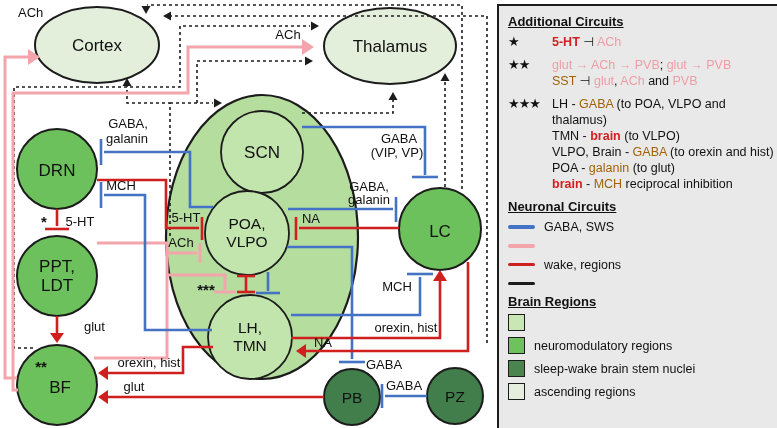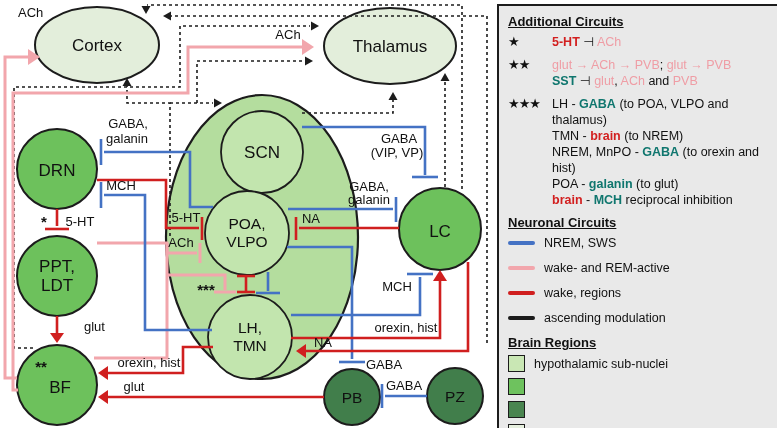--- a/index.html
+++ b/index.html
@@ -10,21 +10,21 @@
   
   .legend{position:absolute;left:497px;top:4px;width:274px;height:414px;
     background:#e9e9e9;border:2.5px solid #1c1c1c;padding:6px 8px 4px 9px;box-sizing:content-box;
     font-size:12.5px;line-height:16px;}
   .lg-title{font-weight:700;text-decoration:underline;font-size:13px;margin:2px 0 4px 0;}
   .lg-row{display:flex;align-items:flex-start;margin:1px 0 7px 0;}
   .lg-sym{min-width:44px;font-size:13px;letter-spacing:-1px;padding-top:0;}
   .lg-text{flex:1;}
   .c-k{color:#111;}
   .c-red{color:#d21f1f;font-weight:700;}
-  .c-blue{color:#0f766e;font-weight:700;margin-top:12px;}
+  .c-blue{color:#a16207;font-weight:400;margin-top:12px;}
   .c-pink{color:#ef9da5;}
   .nc-row{display:flex;align-items:center;margin:0 0 9px 0;}
   .nc-line{display:inline-block;width:27px;height:3.5px;margin-right:9px;border-radius:2px;}
   .br-row{display:flex;align-items:center;margin:0 0 6px 0;}
   .br-swatch{display:inline-block;width:17px;height:17px;border:1.5px solid #1c1c1c;margin-right:9px;box-sizing:border-box;}
 
   
   text{font-family:"Liberation Sans", sans-serif;fill:#111;}
   .node-lbl{font-size:17px;}
   .node-lbl-sm{font-size:15.5px;}
@@ -191,57 +191,56 @@
     <div class="lg-text">
       <div><span class="c-pink">glut</span><span class="c-pink"> → </span><span class="c-pink">ACh</span><span class="c-pink"> → </span><span class="c-pink">PVB</span><span class="c-k">; </span><span class="c-pink">glut</span><span class="c-pink"> → </span><span class="c-pink">PVB</span></div>
       <div><span class="c-blue">SST</span><span class="c-k"> ⊣ </span><span class="c-pink">glut</span><span class="c-k">, </span><span class="c-pink">ACh</span><span class="c-k"> and </span><span class="c-pink">PVB</span></div>
     </div>
   </div>
 
   <div class="lg-row">
     <span class="lg-sym">★★★</span>
     <div class="lg-text">
       <div><span class="c-k">LH - </span><span class="c-blue">GABA</span><span class="c-k"> (to POA, VLPO and thalamus)</span></div>
-      <div><span class="c-k">TMN - </span><span class="c-red">brain</span><span class="c-k"> (to NREM)</span></div>
-      <div><span class="c-k">NREM, MnPO - </span><span class="c-blue">GABA</span><span class="c-k"> (to orexin and hist)</span></div>
+      <div><span class="c-k">TMN - </span><span class="c-red">brain</span><span class="c-k"> (to VLPO)</span></div>
+      <div><span class="c-k">VLPO, Brain - </span><span class="c-blue">GABA</span><span class="c-k"> (to orexin and hist)</span></div>
       <div><span class="c-k">POA - </span><span class="c-blue">galanin</span><span class="c-k"> (to glut)</span></div>
       <div><span class="c-red">brain</span><span class="c-k"> - </span><span class="c-blue">MCH</span><span class="c-k"> reciprocal inhibition</span></div>
     </div>
   </div>
 
   <div class="lg-title">Neuronal Circuits</div>
 
   <div class="nc-row">
     <span class="nc-line" style="background: rgb(68, 114, 196);"></span>
-    <span>NREM, SWS</span>
+    <span>GABA, SWS</span>
   </div>
   <div class="nc-row">
     <span class="nc-line" style="background: rgb(242, 166, 172);"></span>
-    <span>wake- and REM-active</span>
   </div>
   <div class="nc-row">
     <span class="nc-line" style="background: rgb(208, 31, 31);"></span>
     <span>wake, regions</span>
   </div>
   <div class="nc-row">
     <span class="nc-line" style="background: rgb(28, 28, 28);"></span>
-    <span>ascending modulation</span>
   </div>
 
   <div class="lg-title">Brain Regions</div>
 
   <div class="br-row">
     <span class="br-swatch" style="background: rgb(201, 231, 180);"></span>
-    <span>hypothalamic sub-nuclei</span>
   </div>
   <div class="br-row">
     <span class="br-swatch" style="background: rgb(110, 194, 94);"></span>
+    <span>neuromodulatory regions</span>
   </div>
   <div class="br-row">
     <span class="br-swatch" style="background: rgb(74, 133, 80);"></span>
+    <span>sleep-wake brain stem nuclei</span>
   </div>
   <div class="br-row">
     <span class="br-swatch" style="background: rgb(230, 239, 222);"></span>
     <span>ascending regions</span>
   </div>
 </div>
 
 </div>
 
 </body></html>

